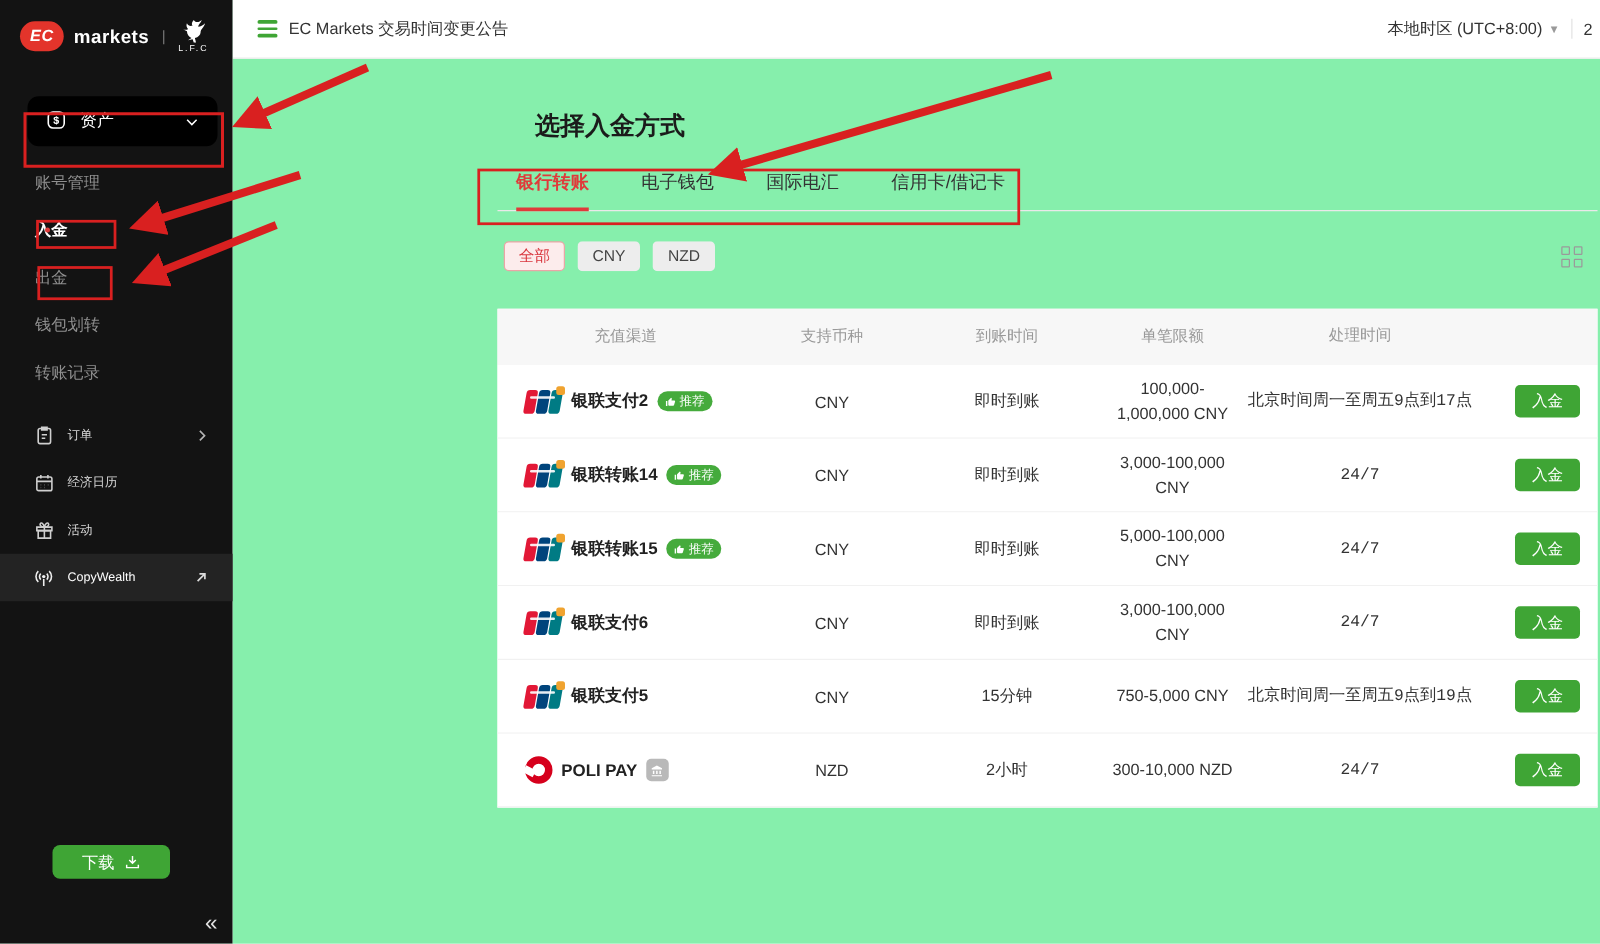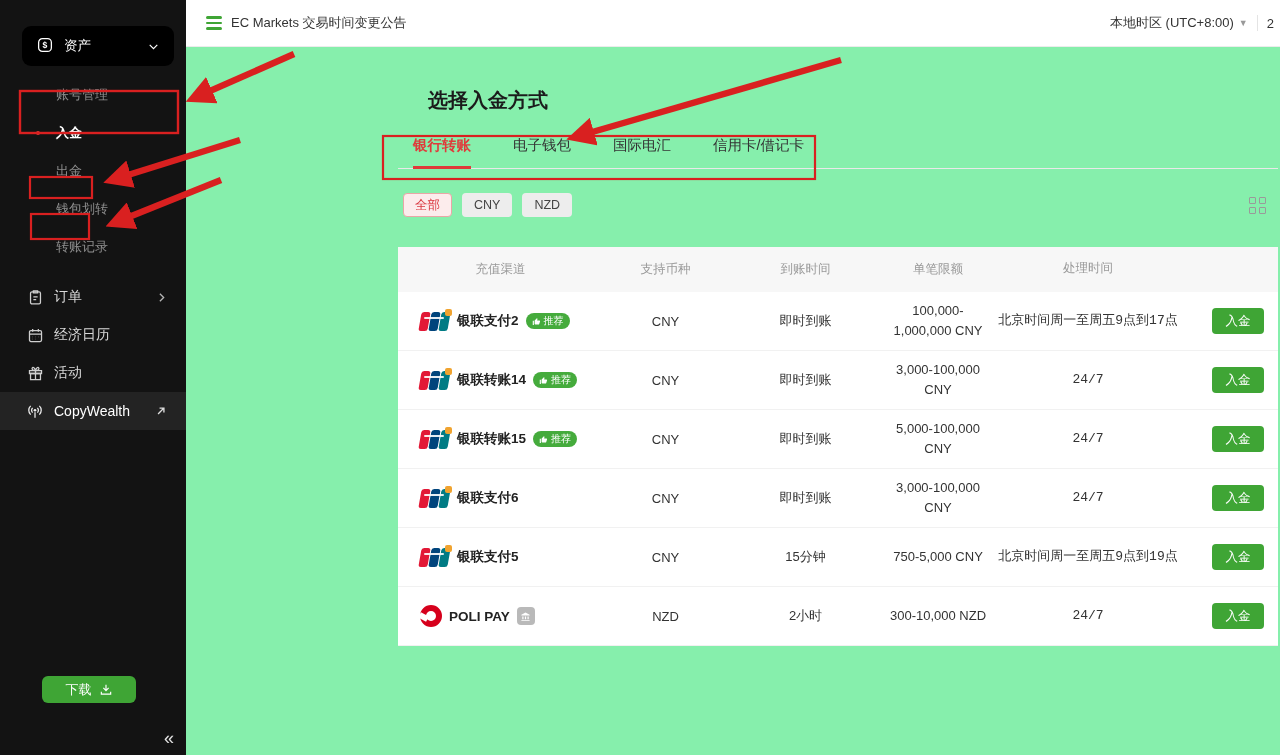--- a/index.html
+++ b/index.html
@@ -14,26 +14,26 @@
   .ec-name { color:#fff; font-size:15px; font-weight:700; letter-spacing:.4px; }
   .logo-divider { color:#777; font-size:12px; margin:0 2px; }
   .lfc { display:flex; flex-direction:column; align-items:center; color:#fff; }
   .lfc-label { font-size:7px; letter-spacing:1.6px; margin-top:1px; }
 
   .assets-pill { margin:26px 12px 0 22px; width:152px; height:40px; background:#000; border-radius:9px;
     display:flex; align-items:center; gap:10px; padding:0 14px; color:#fff; font-size:13.5px; cursor:pointer; }
   .assets-pill .chev-d { margin-left:auto; display:flex; }
 
   .submenu { margin-top:10px; }
-  .submenu-item { height:38px; display:flex; align-items:center; padding-left:56px; font-size:13px; color:#8f8f8f; cursor:pointer; position:relative; }
+  .submenu-item { height:38px; display:flex; align-items:center; padding-left:28px; font-size:13px; color:#8f8f8f; cursor:pointer; position:relative; }
   .submenu-item.active { color:#fff; font-weight:700; }
   .reddot { position:absolute; left:36px; top:17px; width:4px; height:4px; border-radius:50%; background:#E03A3A; }
 
   .mainmenu { margin-top:12px; }
-  .menu-item { height:38px; display:flex; align-items:center; gap:10px; padding:0 18px 0 26px; font-size:14px; color:#d8d8d8; cursor:pointer; }
+  .menu-item { height:38px; display:flex; align-items:center; gap:10px; padding:0 18px 0 26px; font-size:10px; color:#d8d8d8; cursor:pointer; }
   .menu-item .trail { margin-left:auto; display:flex; }
   .menu-item.highlight { background:#232323; color:#fff; }
   .menu-item .mi { display:flex; width:18px; justify-content:center; }
 
   .download-btn { position:absolute; bottom:52px; left:42px; width:94px; height:27px; background:#3FA535; border:none; border-radius:6px;
     color:#fff; font-size:13px; display:flex; align-items:center; justify-content:center; gap:7px; cursor:pointer; }
   .collapse { position:absolute; bottom:6px; right:14px; color:#e3e3e3; font-size:18px; letter-spacing:-2px; cursor:pointer; }
 
   
   .main { flex:1; min-width:0; display:flex; flex-direction:column; background:#86efac; }
@@ -94,20 +94,31 @@
 
   
   .overlay { position:absolute; inset:0; width:1280px; height:755px; pointer-events:none; z-index:60; }
 </style>
 </head>
 <body>
 
 <div class="app">
 
   <aside class="sidebar">
+    <div class="logo-row">
+      <span class="ec-badge">EC</span>
+      <span class="ec-name">markets</span>
+      <span class="logo-divider">|</span>
+      <span class="lfc">
+        <svg width="22" height="20" viewBox="0 0 24 22">
+          <path fill="#fff" d="M12 1c2 3 5 2 7 0-1 3-3 4-3 6 2 0 4-1 6-3-1 4-4 5-4 8 0 2-2 4-5 5l1 4h-2l-1-3-4 1 3-2c-2-1-4-3-4-6L2 9c2 1 4 1 5 0-1-1-2-3-1-5 1 2 3 3 5 2-1-1-1-3 1-5z"></path>
+        </svg>
+        <span class="lfc-label">L.F.C</span>
+      </span>
+    </div>
 
     <div class="assets-pill">
       <span class="mi">
         <svg viewBox="0 0 24 24" width="18" height="18" fill="none" stroke="#fff" stroke-width="1.7">
             <rect x="3.5" y="3.5" width="17" height="17" rx="5"></rect>
             <text x="12" y="16.5" text-anchor="middle" font-size="11.5" fill="#fff" stroke="none" font-weight="bold">$</text>
           </svg>
       </span>
       <span>资产</span>
       <span class="chev-d">

